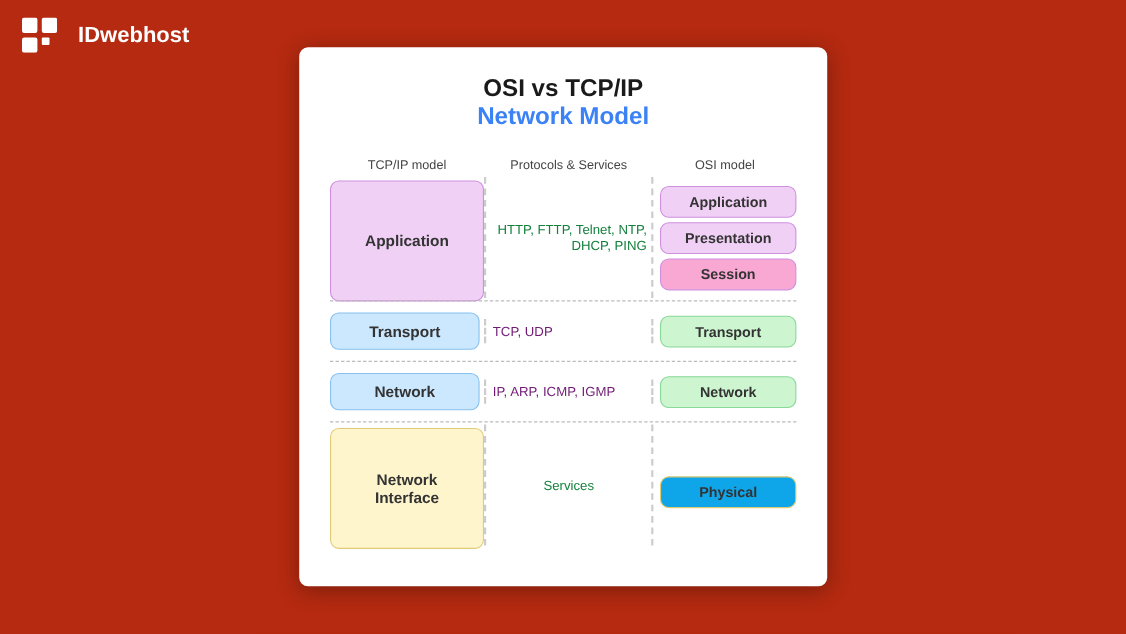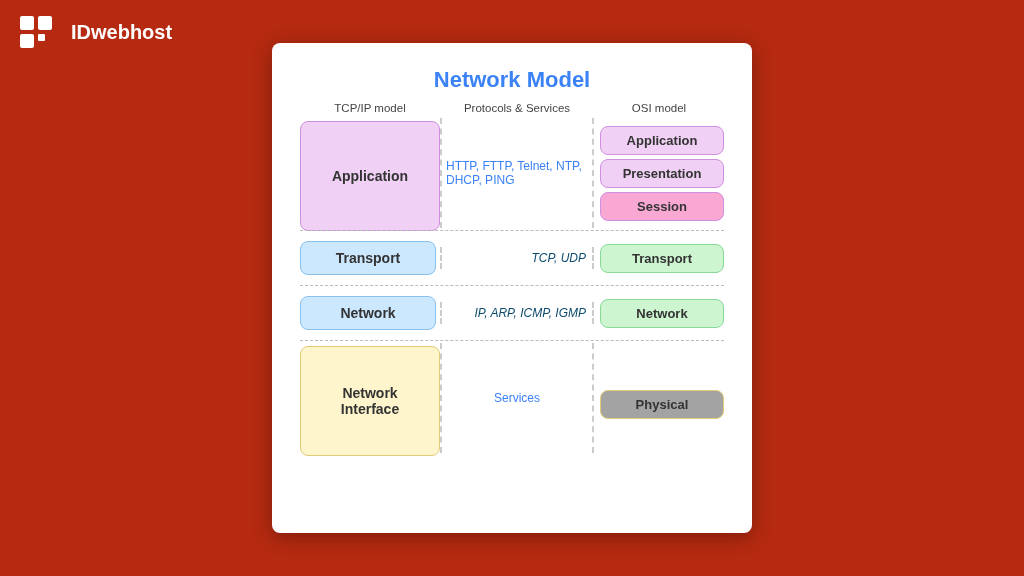--- a/index.html
+++ b/index.html
@@ -59,21 +59,21 @@
     .card-title .line2 {
       font-size: 22px;
       font-weight: 900;
       color: #3b82f6;
     }
 
     
     .col-headers {
       display: grid;
       grid-template-columns: 140px 1fr 130px;
-      margin-top: 9px;
+      margin-top: 26px;
       margin-bottom: 4px;
       font-size: 11.5px;
       color: #444;
       text-align: center;
     }
 
     
     .diagram {
       display: flex;
       flex-direction: column;
@@ -104,27 +104,26 @@
       padding: 8px;
       margin: 3px 4px 3px 0;
     }
     .tcpip-box.app { background: #f0d0f5; border: 1.5px solid #d090e0; color: #333; }
     .tcpip-box.transport { background: #cce8ff; border: 1.5px solid #88c0ee; color: #333; }
     .tcpip-box.network { background: #cce8ff; border: 1.5px solid #88c0ee; color: #333; }
     .tcpip-box.netinterface { background: #fff5cc; border: 1.5px solid #e0cc77; color: #333; }
 
     
     .protocols {
-      text-align: right;
+      text-align: left;
       font-size: 12px;
-      color: #0c4a6e;
+      color: #701a75;
       padding: 4px 6px;
       border-left: 2px dashed #ccc;
       border-right: 2px dashed #ccc;
-      font-style: italic;
     }
 
     
     .osi-col {
       display: flex;
       flex-direction: column;
       gap: 4px;
       padding: 3px 0 3px 6px;
       justify-content: center;
     }
@@ -138,60 +137,61 @@
       font-size: 13px;
       padding: 6px 8px;
       text-align: center;
     }
     .osi-box.app { background: #f0d0f5; border: 1.5px solid #d090e0; color: #333; }
     .osi-box.presentation { background: #f0d0f5; border: 1.5px solid #d090e0; color: #333; }
     .osi-box.session { background: #f9a8d4; border: 1.5px solid #d090e0; color: #333; }
     .osi-box.transport { background: #ccf5d0; border: 1.5px solid #88d898; color: #333; }
     .osi-box.network { background: #ccf5d0; border: 1.5px solid #88d898; color: #333; }
     .osi-box.datalink { background: #fff5cc; border: 1.5px solid #e0cc77; color: #333; }
-    .osi-box.physical { background: #a3a3a3; border: 1.5px solid #e0cc77; color: #333; margin-top: 12px; }
+    .osi-box.physical { background: #0ea5e9; border: 1.5px solid #e0cc77; color: #333; margin-top: 12px; }
 
     
     .row-separator {
       border: none;
       border-top: 1px dashed #bbb;
       margin: 2px 0;
     }
 
     .protocols-center {
       display: flex;
       align-items: center;
       justify-content: center;
       height: 100%;
       border-left: 2px dashed #ccc;
       border-right: 2px dashed #ccc;
       padding: 4px 4px;
-      text-align: left;
+      text-align: right;
       font-size: 12px;
-      color: #3b82f6;
+      color: #15803d;
     }
   </style>
 </head>
 <body>
 
 <div class="logo-area">
   <div class="logo-icon">
     <svg width="32" height="32" viewBox="0 0 32 32">
       <rect x="0" y="0" width="14" height="14" fill="white" rx="2"></rect>
       <rect x="18" y="0" width="14" height="14" fill="white" rx="2"></rect>
       <rect x="0" y="18" width="14" height="14" fill="white" rx="2"></rect>
       <rect x="18" y="18" width="7" height="7" fill="white" rx="1"></rect>
     </svg>
   </div>
   <span class="logo-text">IDwebhost</span>
 </div>
 
 <div class="card">
 
   <div class="card-title">
+    <div class="line1">OSI vs TCP/IP</div>
     <div class="line2">Network Model</div>
   </div>
 
   <div class="col-headers">
     <div>TCP/IP model</div>
     <div>Protocols &amp; Services</div>
     <div>OSI model</div>
   </div>
 
   <div class="diagram">

